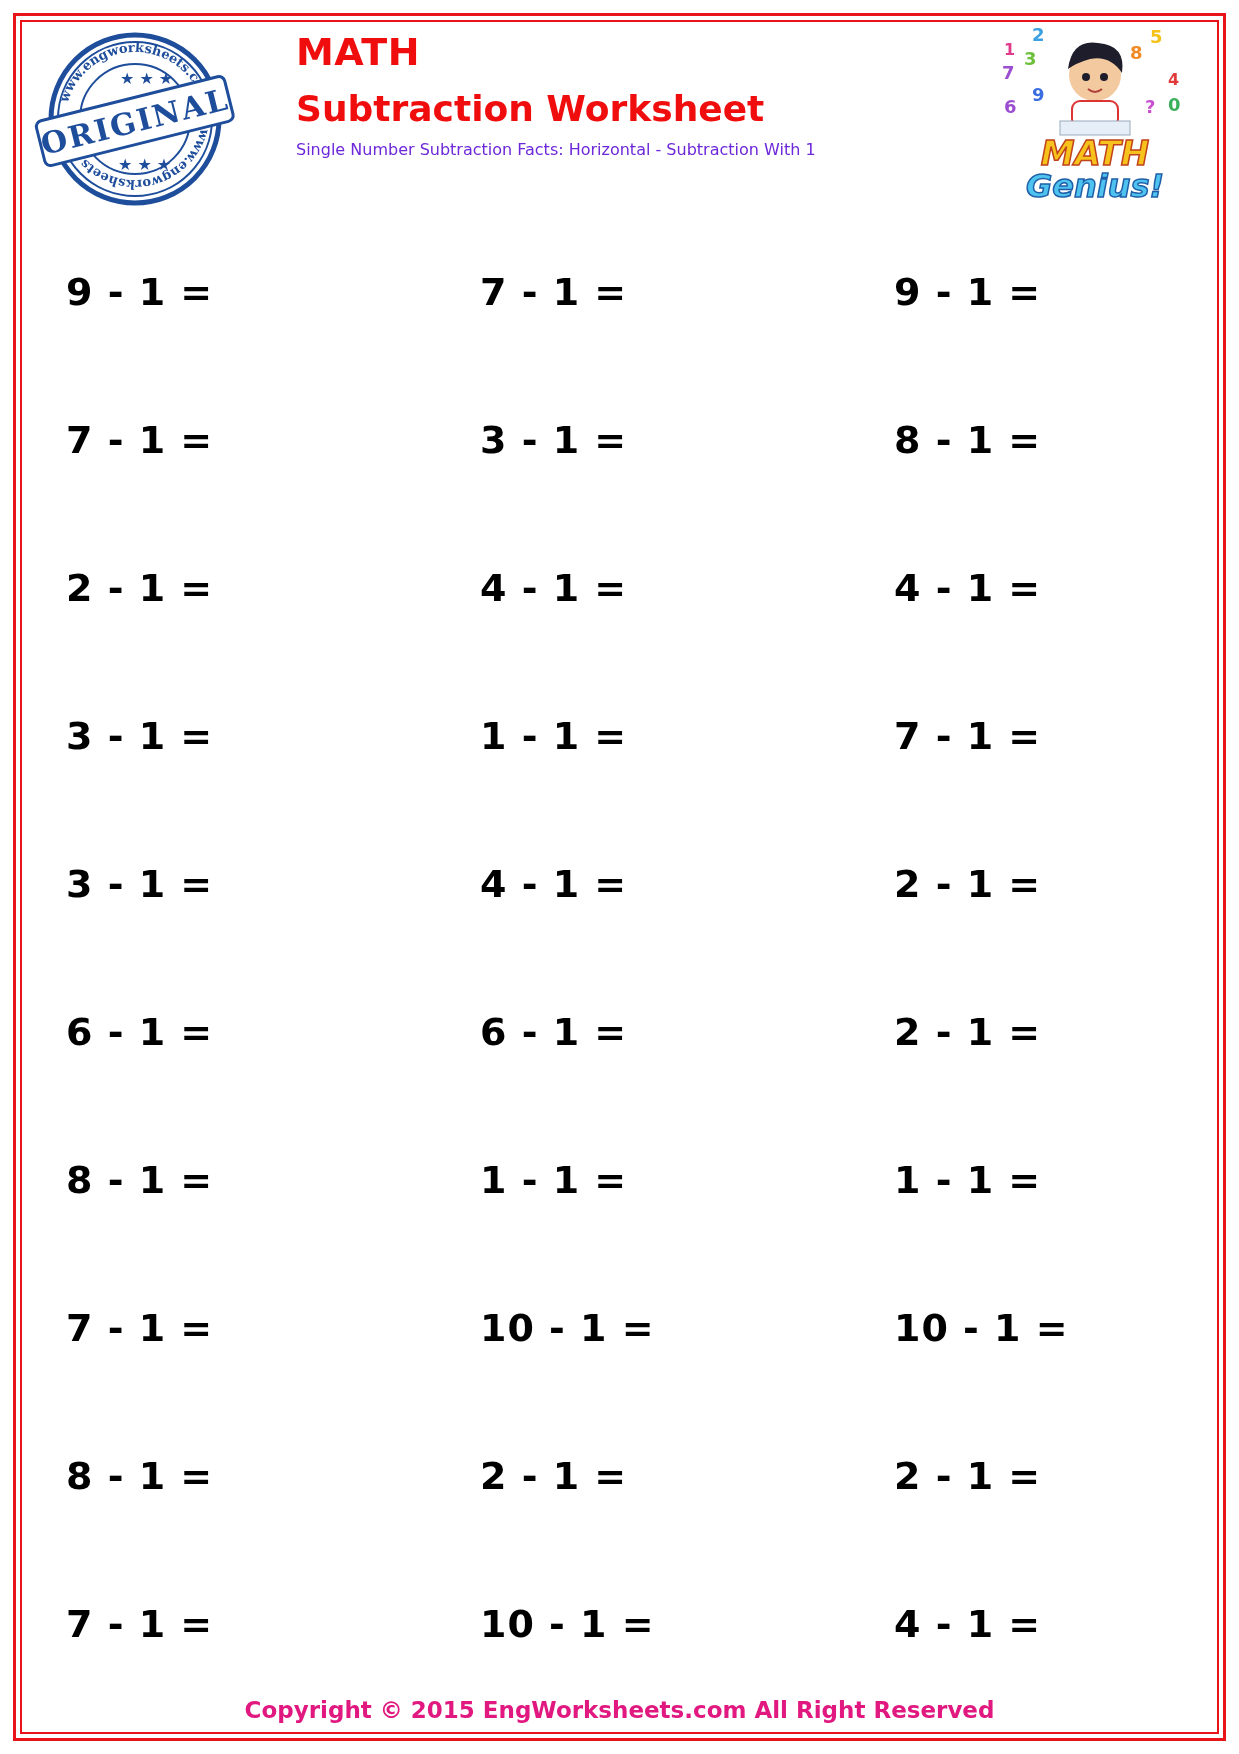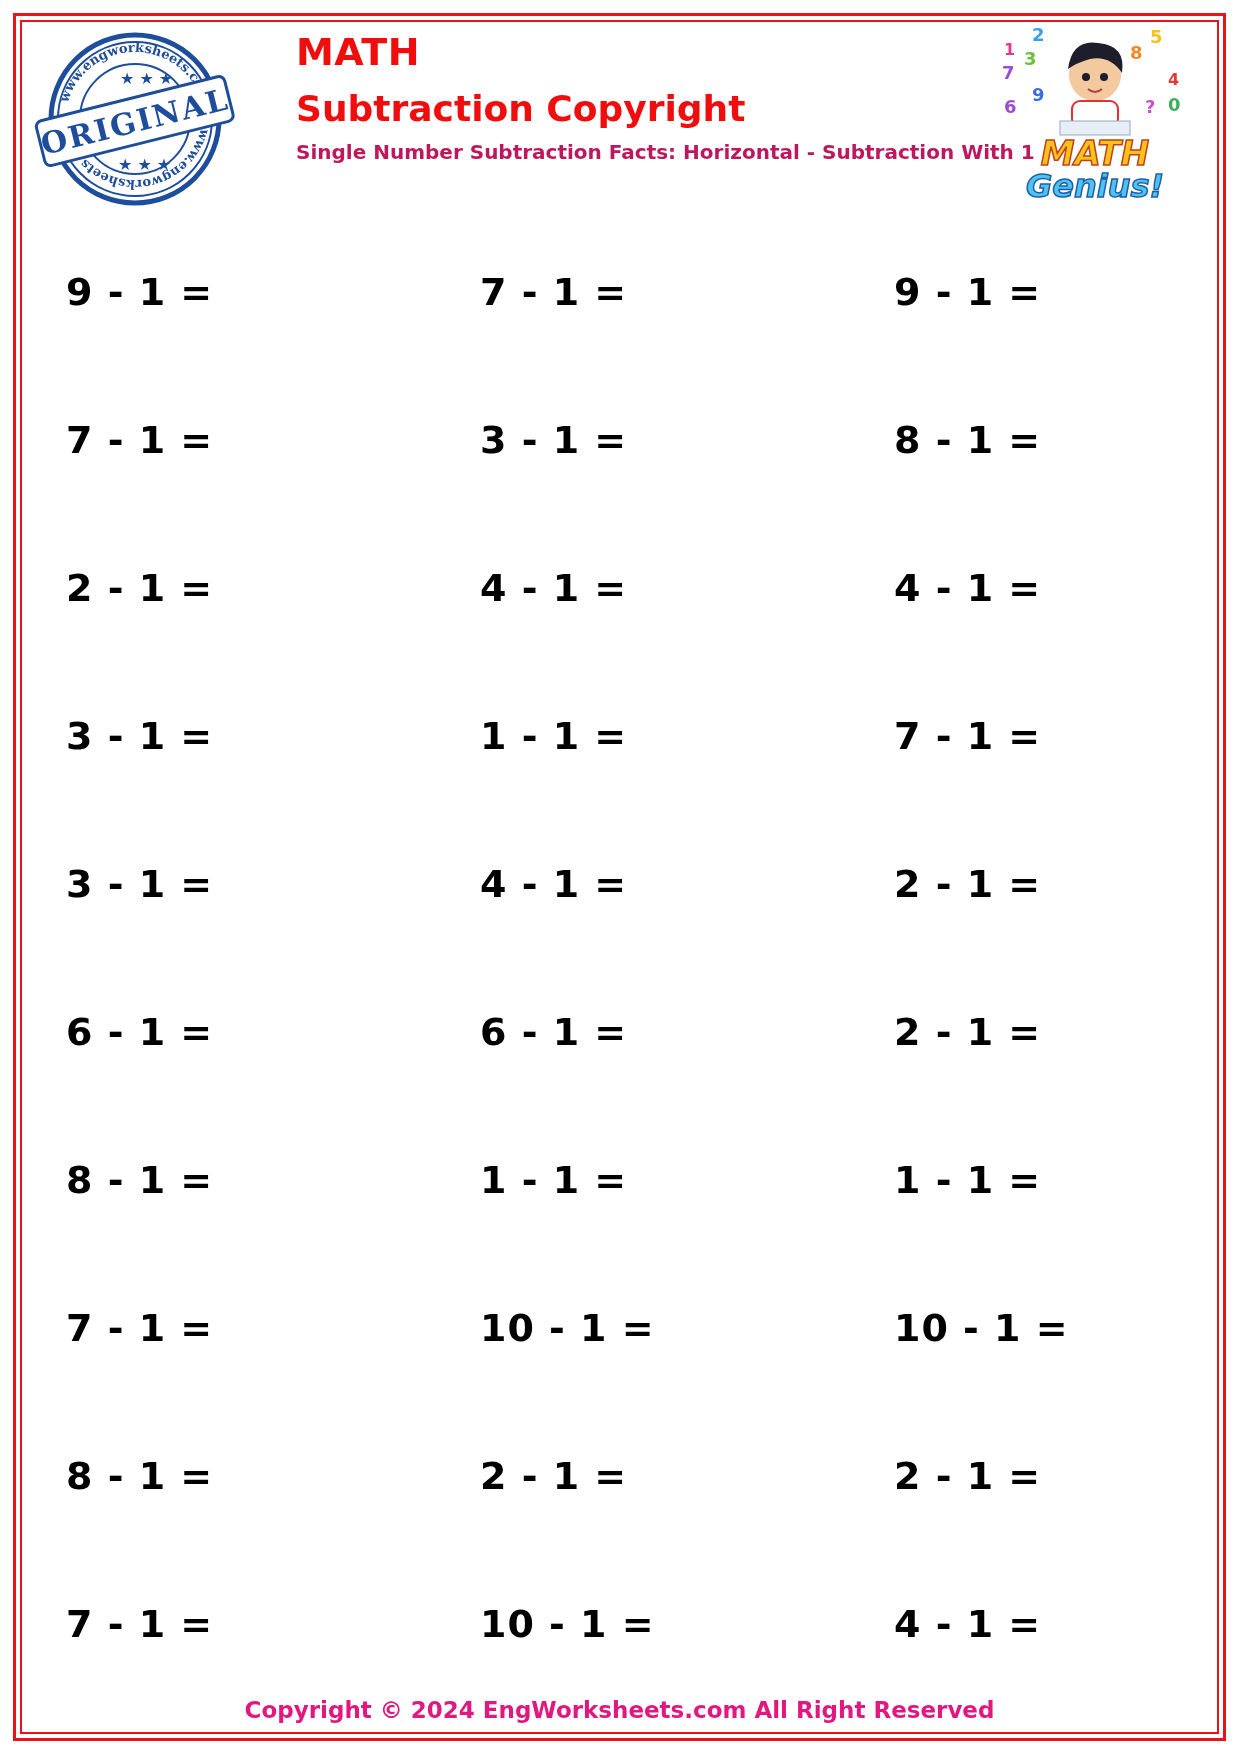--- a/index.html
+++ b/index.html
@@ -2,21 +2,21 @@
 <html><head>
 <meta charset="utf-8">
 <style>
   html, body { margin:0; padding:0; background:#ffffff; }
   body { width:1239px; height:1754px; position:relative; overflow:hidden; font-family:"DejaVu Sans", sans-serif; }
   .border-outer { position:absolute; left:13px; top:13px; width:1213px; height:1728px; box-sizing:border-box; border:3px solid #e8141a; }
   .border-inner { position:absolute; left:20px; top:20px; width:1199px; height:1714px; box-sizing:border-box; border:2px solid #e8141a; }
   .stamp { position:absolute; left:30px; top:22px; width:210px; height:190px; }
   .title-math { position:absolute; left:296px; top:30px; font-size:38px; font-weight:bold; color:#f00d0d; letter-spacing:0.5px; }
   .title-main { position:absolute; left:296px; top:88px; font-size:36px; font-weight:bold; color:#f00d0d; }
-  .subtitle { position:absolute; left:296px; top:140px; font-size:20px; font-weight:bold; color:#be185d; }
+  .subtitle { position:absolute; left:296px; top:140px; font-size:16px; font-weight:normal; color:#6d28d9; }
   .mascot { position:absolute; left:1000px; top:25px; width:190px; height:180px; }
   .grid { position:absolute; left:66px; top:270px; width:1100px; }
   .problem { position:absolute; font-size:38px; font-weight:bold; color:#000; white-space:nowrap; letter-spacing:1px; }
   .footer { position:absolute; left:0; width:1239px; top:1697px; text-align:center; font-size:23px; font-weight:bold; color:#e0187f; }
 </style>
 </head>
 <body>
 
 <div class="border-outer"></div>
 <div class="border-inner"></div>
@@ -37,21 +37,21 @@
   </text>
   <text x="90" y="62" font-size="16" fill="#1e4d9b">★ ★ ★</text>
   <text x="88" y="148" font-size="16" fill="#1e4d9b">★ ★ ★</text>
   <g transform="rotate(-14 105 100)">
     <rect x="8" y="76" width="194" height="46" rx="6" fill="#ffffff" stroke="#1e4d9b" stroke-width="3"></rect>
     <text x="105" y="110" text-anchor="middle" font-family="DejaVu Serif, serif" font-size="30" font-weight="bold" fill="#1e4d9b" letter-spacing="2">ORIGINAL</text>
   </g>
 </svg>
 
 <div class="title-math">MATH</div>
-<div class="title-main">Subtraction Copyright</div>
+<div class="title-main">Subtraction Worksheet</div>
 <div class="subtitle">Single Number Subtraction Facts: Horizontal - Subtraction With 1</div>
 
 <svg class="mascot" viewBox="0 0 190 180">
   <text x="4" y="30" font-size="16" font-weight="bold" fill="#e03b8b">1</text>
   <text x="32" y="16" font-size="18" font-weight="bold" fill="#3aa0e0">2</text>
   <text x="24" y="40" font-size="18" font-weight="bold" fill="#6cbf3a">3</text>
   <text x="2" y="54" font-size="18" font-weight="bold" fill="#9b4fd0">7</text>
   <text x="4" y="88" font-size="18" font-weight="bold" fill="#9b4fd0">6</text>
   <text x="32" y="76" font-size="18" font-weight="bold" fill="#3a6ee0">9</text>
   <text x="130" y="34" font-size="18" font-weight="bold" fill="#f08a24">8</text>
@@ -106,13 +106,13 @@
 
   <div class="problem" style="left:0;top:1184px">8 - 1 =</div>
   <div class="problem" style="left:414px;top:1184px">2 - 1 =</div>
   <div class="problem" style="left:828px;top:1184px">2 - 1 =</div>
 
   <div class="problem" style="left:0;top:1332px">7 - 1 =</div>
   <div class="problem" style="left:414px;top:1332px">10 - 1 =</div>
   <div class="problem" style="left:828px;top:1332px">4 - 1 =</div>
 </div>
 
-<div class="footer">Copyright © 2024 EngWorksheets.com All Right Reserved</div>
+<div class="footer">Copyright © 2015 EngWorksheets.com All Right Reserved</div>
 
 </body></html>

